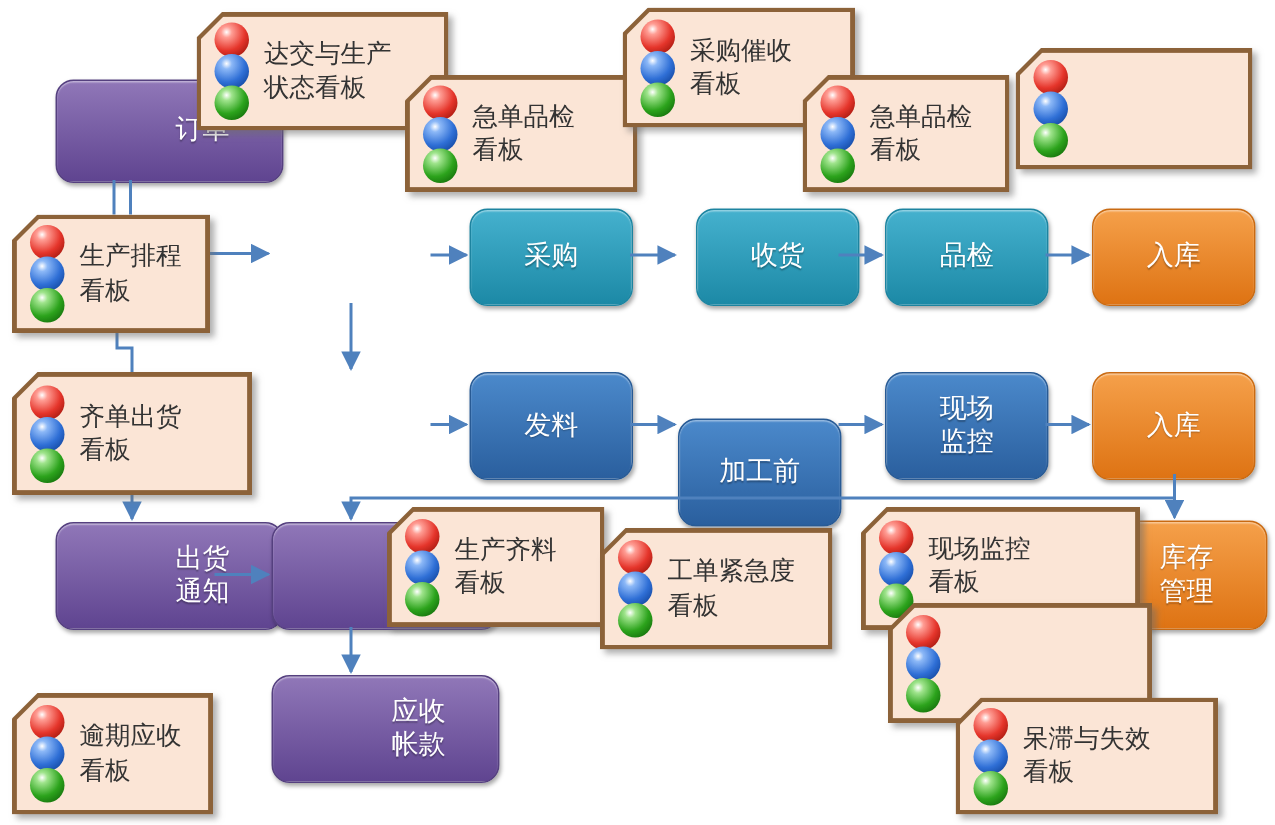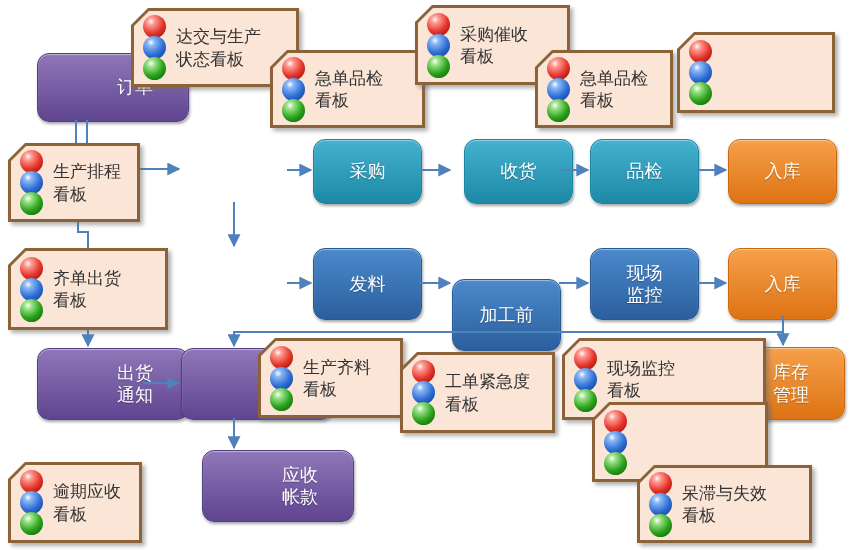--- a/index.html
+++ b/index.html
@@ -85,21 +85,21 @@
     <div class="box box-blue" style="left: 313px; top: 248px; width: 107px; height: 70px;"><span>发料</span></div>
     <div class="box box-blue" style="left: 452px; top: 232px; width: 107px; height: 70px; margin-top: 47px;"><span>加工前</span></div>
     <div class="box box-blue" style="left: 590px; top: 248px; width: 107px; height: 70px;"><span>现场
 监控</span></div>
     <div class="box box-orange" style="left: 728px; top: 248px; width: 107px; height: 70px;"><span>入库</span></div>
     <div class="box box-purple" style="left: 37px; top: 348px; width: 106px; height: 70px;"><span>出货
 通知</span></div>
     <div class="box box-purple" style="left: 181px; top: 348px; width: 106px; height: 70px;"><span>出货</span></div>
     <div class="box box-orange" style="left: 737px; top: 347px; width: 106px; height: 71px;"><span>库存
 管理</span></div>
-    <div class="box box-purple" style="left: 181px; top: 450px; width: 106px; height: 70px; margin-left: 21px;"><span>应收
+    <div class="box box-purple" style="left: 181px; top: 450px; width: 106px; height: 70px;"><span>应收
 帐款</span></div>
     <div class="note" style="left: 8px; top: 143px; width: 132px; height: 79px; z-index: 3;">
       <div class="note-shape">
         <div class="note-inner"></div>
       </div>
       <div class="note-body">
         <div class="lights">
           <span class="ball ball-red"></span>
           <span class="ball ball-blue"></span>
           <span class="ball ball-green"></span>
@@ -225,21 +225,21 @@
       <div class="note-body">
         <div class="lights">
           <span class="ball ball-red"></span>
           <span class="ball ball-blue"></span>
           <span class="ball ball-green"></span>
         </div>
         <span class="note-text">工单紧急度
 看板</span>
       </div>
     </div>
-    <div class="note" style="left: 562px; top: 338px; width: 204px; height: 82px; z-index: 13;">
+    <div class="note" style="left: 574px; top: 338px; width: 186px; height: 82px; z-index: 13; font-family: Liberation Mono, monospace;">
       <div class="note-shape">
         <div class="note-inner"></div>
       </div>
       <div class="note-body">
         <div class="lights">
           <span class="ball ball-red"></span>
           <span class="ball ball-blue"></span>
           <span class="ball ball-green"></span>
         </div>
         <span class="note-text">现场监控

